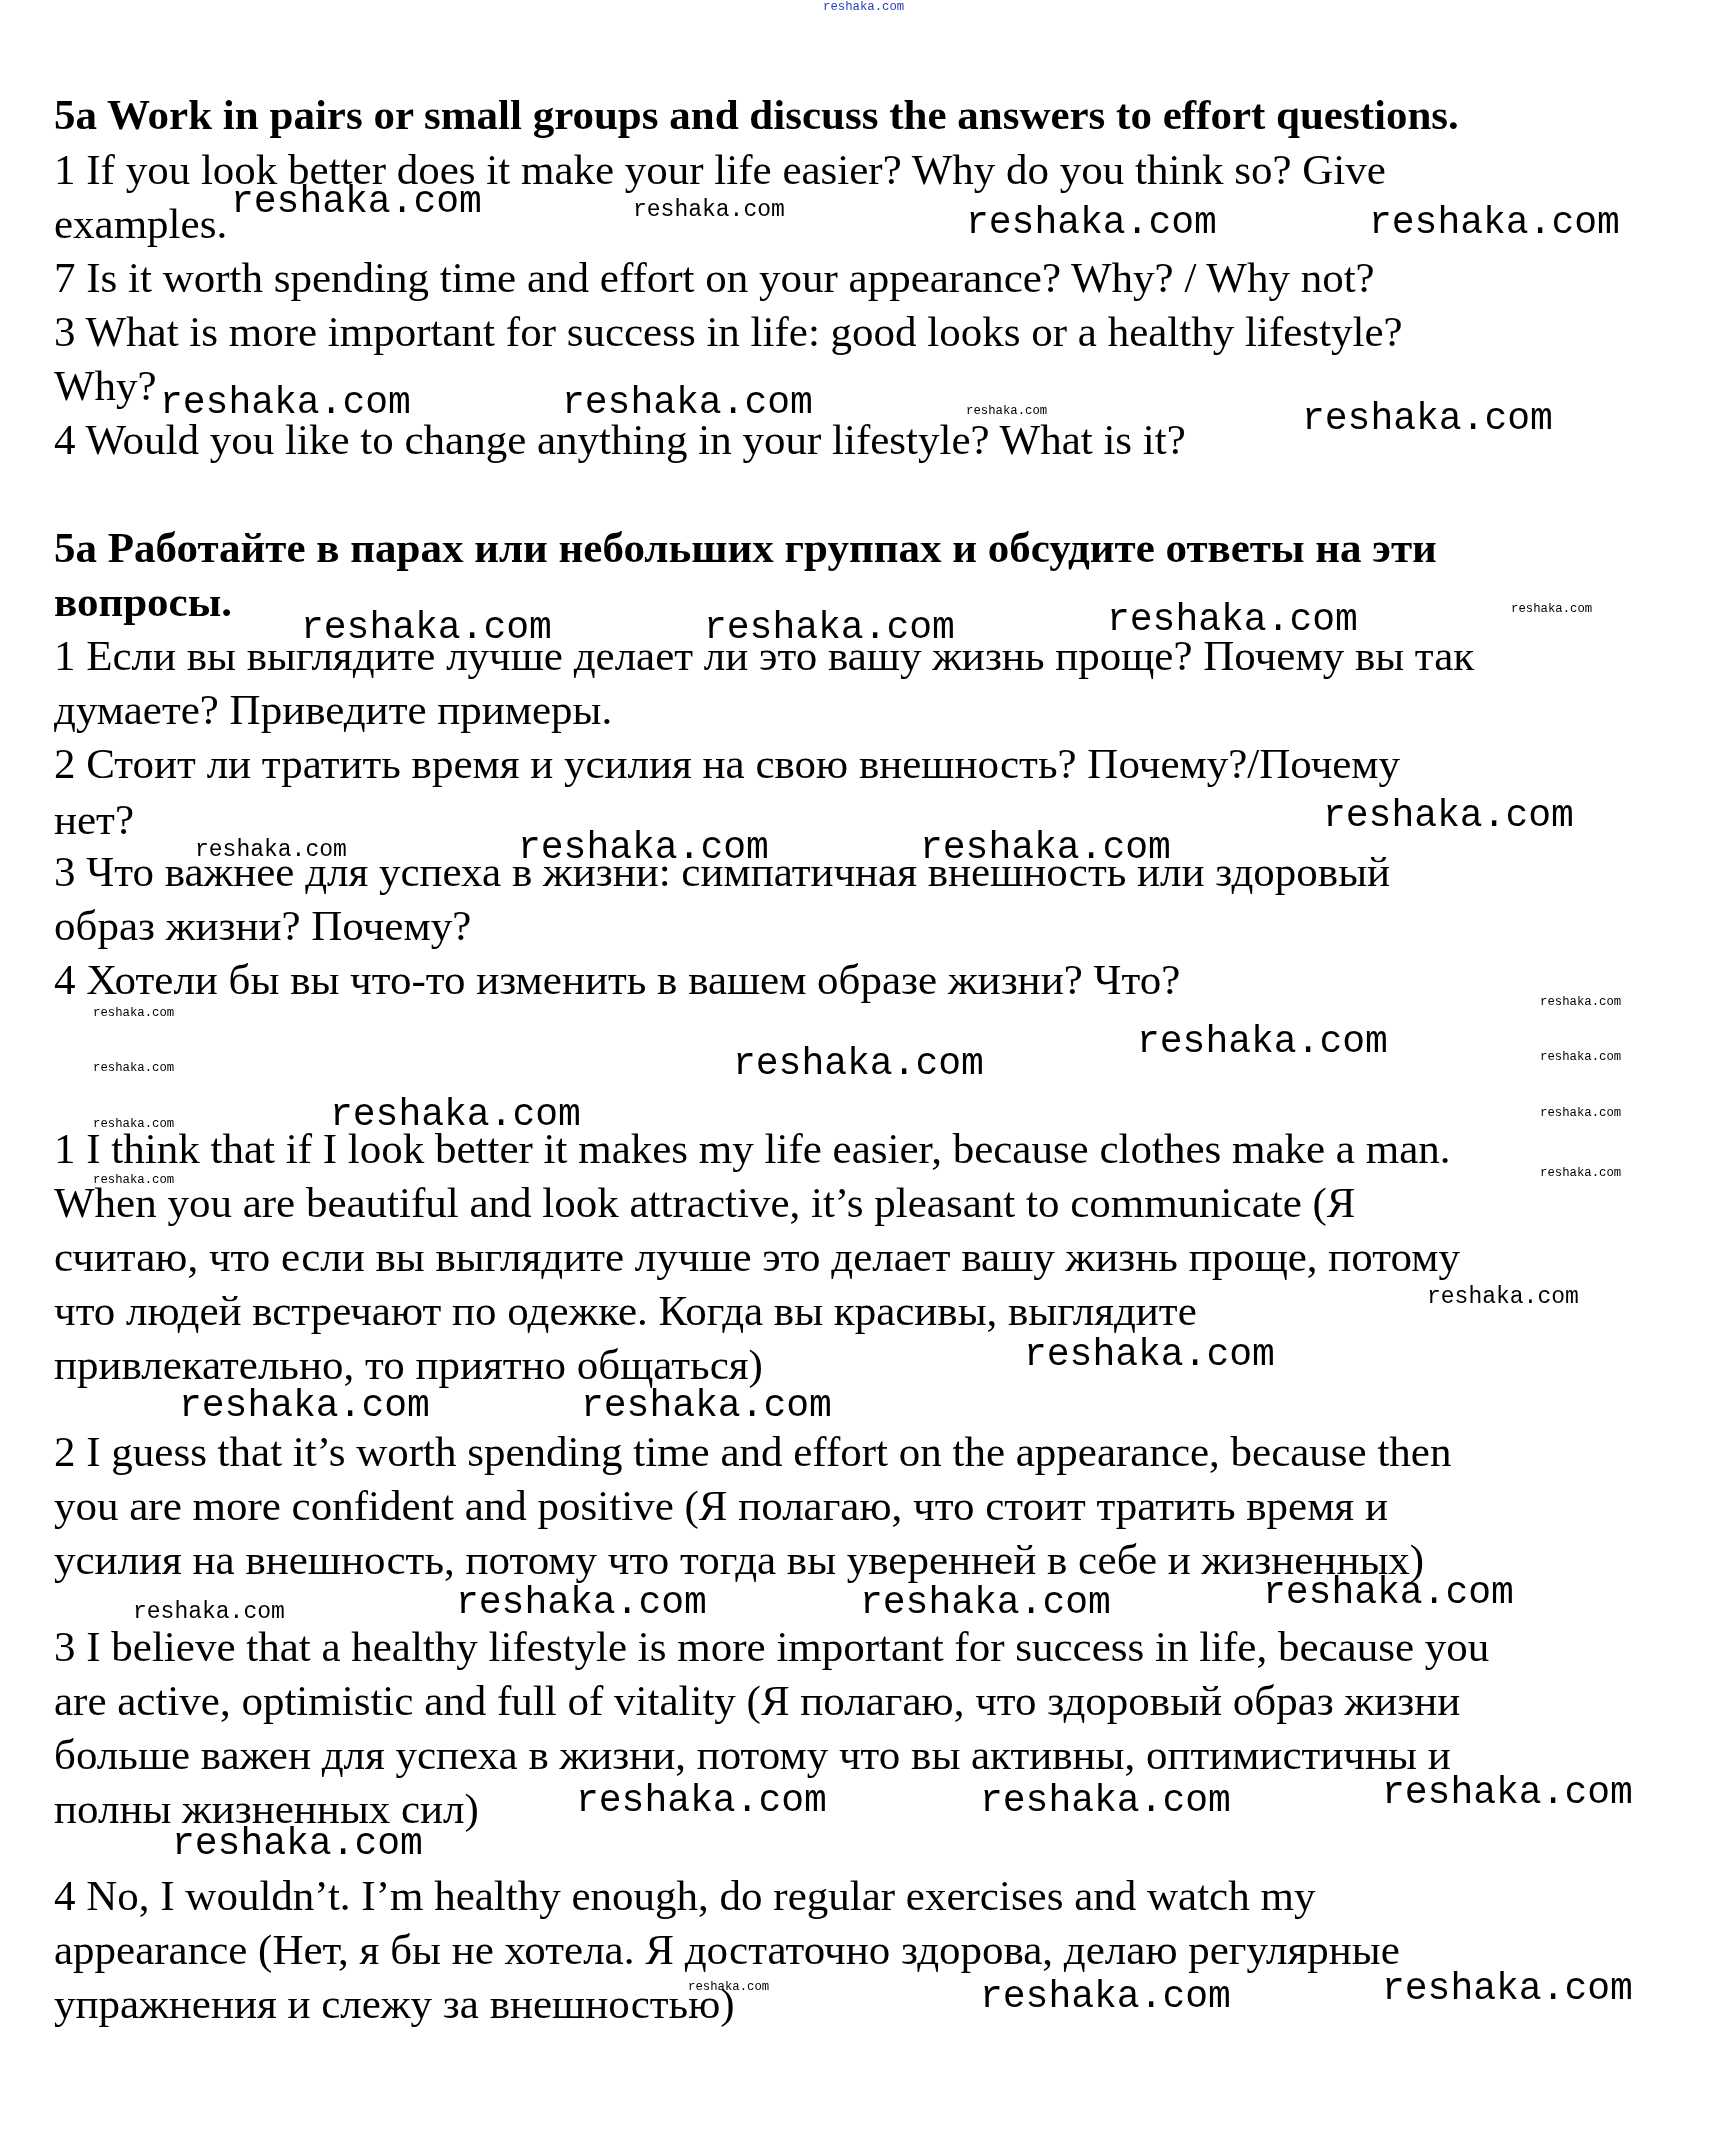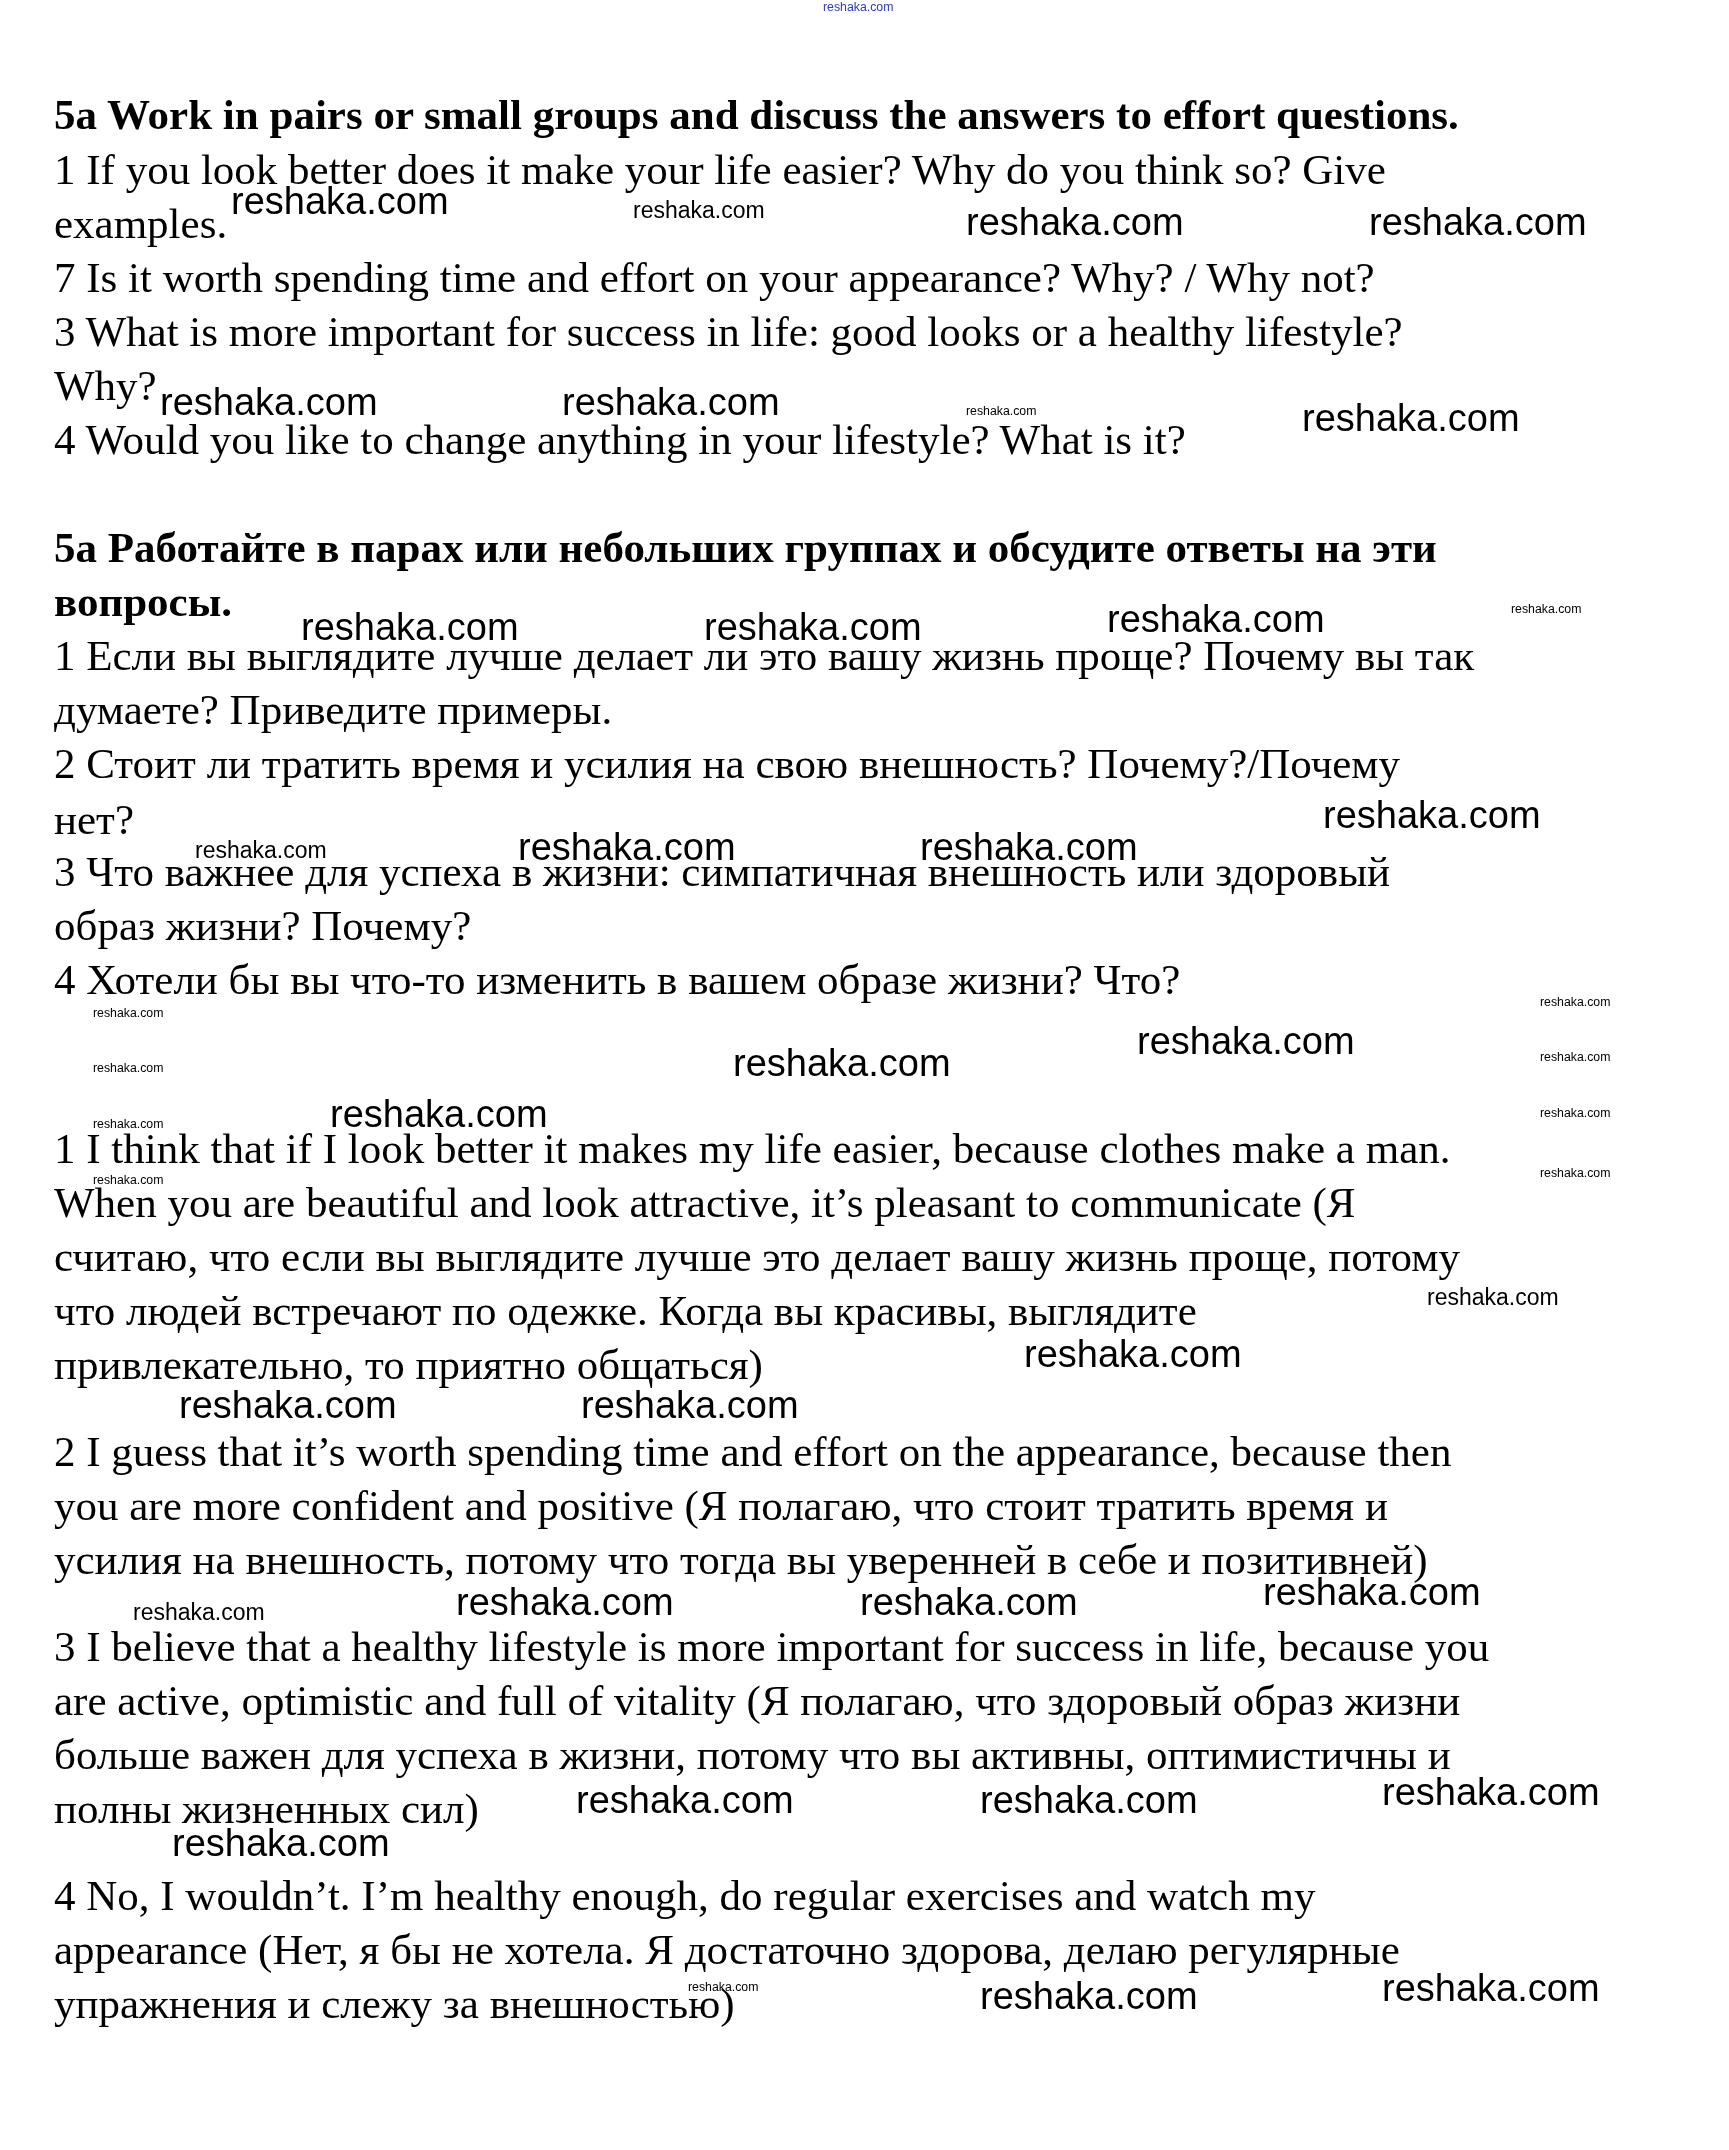--- a/index.html
+++ b/index.html
@@ -5,21 +5,21 @@
   html, body { margin: 0; padding: 0; background: #ffffff; }
   body { width: 1730px; height: 2151px; position: relative; overflow: hidden; }
   .line {
     position: absolute; left: 54px; white-space: nowrap;
     font-family: "Liberation Serif", "DejaVu Serif", serif;
     font-size: 43px; line-height: 54px; color: #000;
   }
   .bold { font-weight: bold; }
   .wm {
     position: absolute; white-space: nowrap;
-    font-family: Liberation Sans, sans-serif;
+    font-family: Liberation Mono, monospace;
     color: #000; font-weight: 500;
   }
   .wm.big { font-size: 38px; }
   .wm.small { font-size: 23px; }
   .wm.tiny { font-size: 12.3px; }
   .wm.top { font-size: 12.3px; color: #2a3cc4; }
 </style>
 </head>
 <body>
 
@@ -43,21 +43,21 @@
 <div class="line" style="top:899px;">образ жизни? Почему?</div>
 <div class="line" style="top:953px;">4 Хотели бы вы что-то изменить в вашем образе жизни? Что?</div>
 
 <div class="line" style="top:1122px;">1 I think that if I look better it makes my life easier, because clothes make a man.</div>
 <div class="line" style="top:1176px;">When you are beautiful and look attractive, it’s pleasant to communicate (Я</div>
 <div class="line" style="top:1230px;">считаю, что если вы выглядите лучше это делает вашу жизнь проще, потому</div>
 <div class="line" style="top:1284px;">что людей встречают по одежке. Когда вы красивы, выглядите</div>
 <div class="line" style="top:1338px;text-align:right;">привлекательно, то приятно общаться)</div>
 <div class="line" style="top:1425px;">2 I guess that it’s worth spending time and effort on the appearance, because then</div>
 <div class="line" style="top:1479px;">you are more confident and positive (Я полагаю, что стоит тратить время и</div>
-<div class="line" style="top:1533px;">усилия на внешность, потому что тогда вы уверенней в себе и позитивней)</div>
+<div class="line" style="top:1533px;">усилия на внешность, потому что тогда вы уверенней в себе и жизненных)</div>
 <div class="line" style="top:1620px;">3 I believe that a healthy lifestyle is more important for success in life, because you</div>
 <div class="line" style="top:1674px;">are active, optimistic and full of vitality (Я полагаю, что здоровый образ жизни</div>
 <div class="line" style="top:1728px;">больше важен для успеха в жизни, потому что вы активны, оптимистичны и</div>
 <div class="line" style="top:1782px;">полны жизненных сил)</div>
 <div class="line" style="top:1869px;">4 No, I wouldn’t. I’m healthy enough, do regular exercises and watch my</div>
 <div class="line" style="top:1923px;">appearance (Нет, я бы не хотела. Я достаточно здорова, делаю регулярные</div>
 <div class="line" style="top:1977px;">упражнения и слежу за внешностью)</div>
 
 <div class="wm big" style="left:231px; top:180px;">reshaka.com</div>
 <div class="wm small" style="left:633px; top:197px;">reshaka.com</div>

